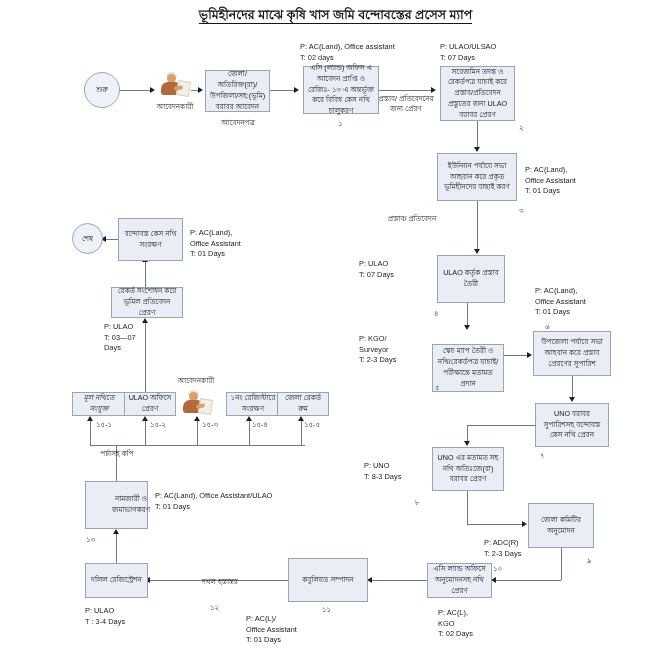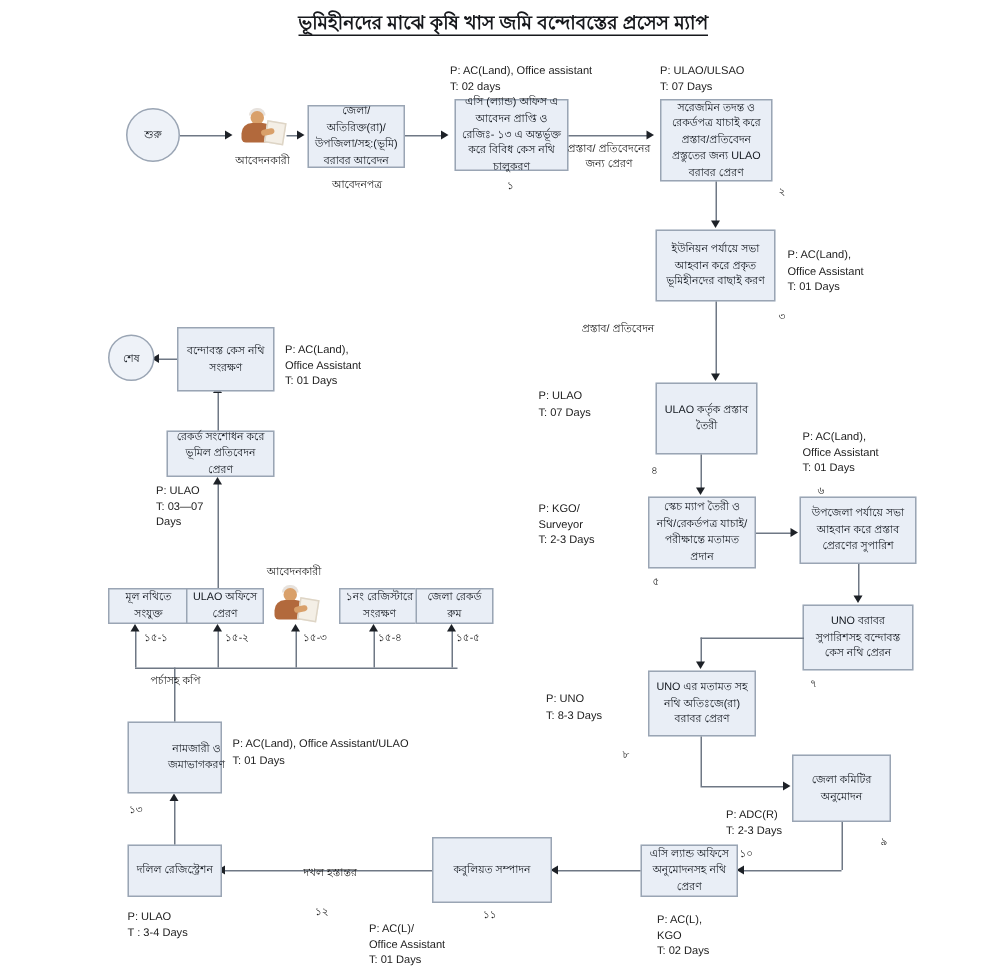--- a/index.html
+++ b/index.html
@@ -130,21 +130,21 @@
   <div class="box" style="left:437px;top:255px;width:68px;height:48px;">
     <span>ULAO কর্তৃক প্রস্তাব তৈরী</span>
   </div>
   <div class="note" style="left:359px;top:259px;">P: ULAO
 T: 07 Days</div>
   <div class="num" style="left:434px;top:308px;">৪</div>
 
   <div class="ln lnv" style="left:467px;top:303px;height:25px;"></div>
   <div class="arrow ar-d" style="left:464px;top:325px;"></div>
 
-  <div class="box" style="left:432px;top:331px;width:72px;height:48px;">
+  <div class="box" style="left:432px;top:344px;width:72px;height:48px;">
     <span>স্কেচ ম্যাপ তৈরী ও নথি/রেকর্ডপত্র যাচাই/ পরীক্ষান্তে মতামত প্রদান</span>
   </div>
   <div class="note" style="left:359px;top:334px;">P: KGO/
      Surveyor
 T: 2-3 Days</div>
   <div class="num" style="left:435px;top:382px;">৫</div>
 
   <div class="ln lnh" style="left:504px;top:355px;width:26px;"></div>
   <div class="arrow ar-r" style="left:527px;top:352px;"></div>
 
@@ -243,21 +243,21 @@
 
   <div class="ln lnv" style="left:197px;top:420px;height:25px;"></div>
   <div class="arrow ar-u" style="left:194px;top:416px;"></div>
 
   <div class="ln lnv" style="left:249px;top:420px;height:25px;"></div>
   <div class="arrow ar-u" style="left:246px;top:416px;"></div>
 
   <div class="ln lnv" style="left:301px;top:420px;height:25px;"></div>
   <div class="arrow ar-u" style="left:298px;top:416px;"></div>
 
-  <div class="box" style="left:72px;top:392px;width:54px;height:24px;">
+  <div class="box" style="left:72px;top:392px;width:54px;height:24px;font-style:italic;">
     <span>মূল নথিতে সংযুক্ত</span>
   </div>
   <div class="num" style="left:96px;top:419px;">১৫-১</div>
 
   <div class="box" style="left:124px;top:392px;width:52px;height:24px;">
     <span>ULAO অফিসে প্রেরণ</span>
   </div>
   <div class="num" style="left:150px;top:419px;">১৫-২</div>
 
   <div class="person" style="left:180px;top:392px;width:32px;height:24px;">

